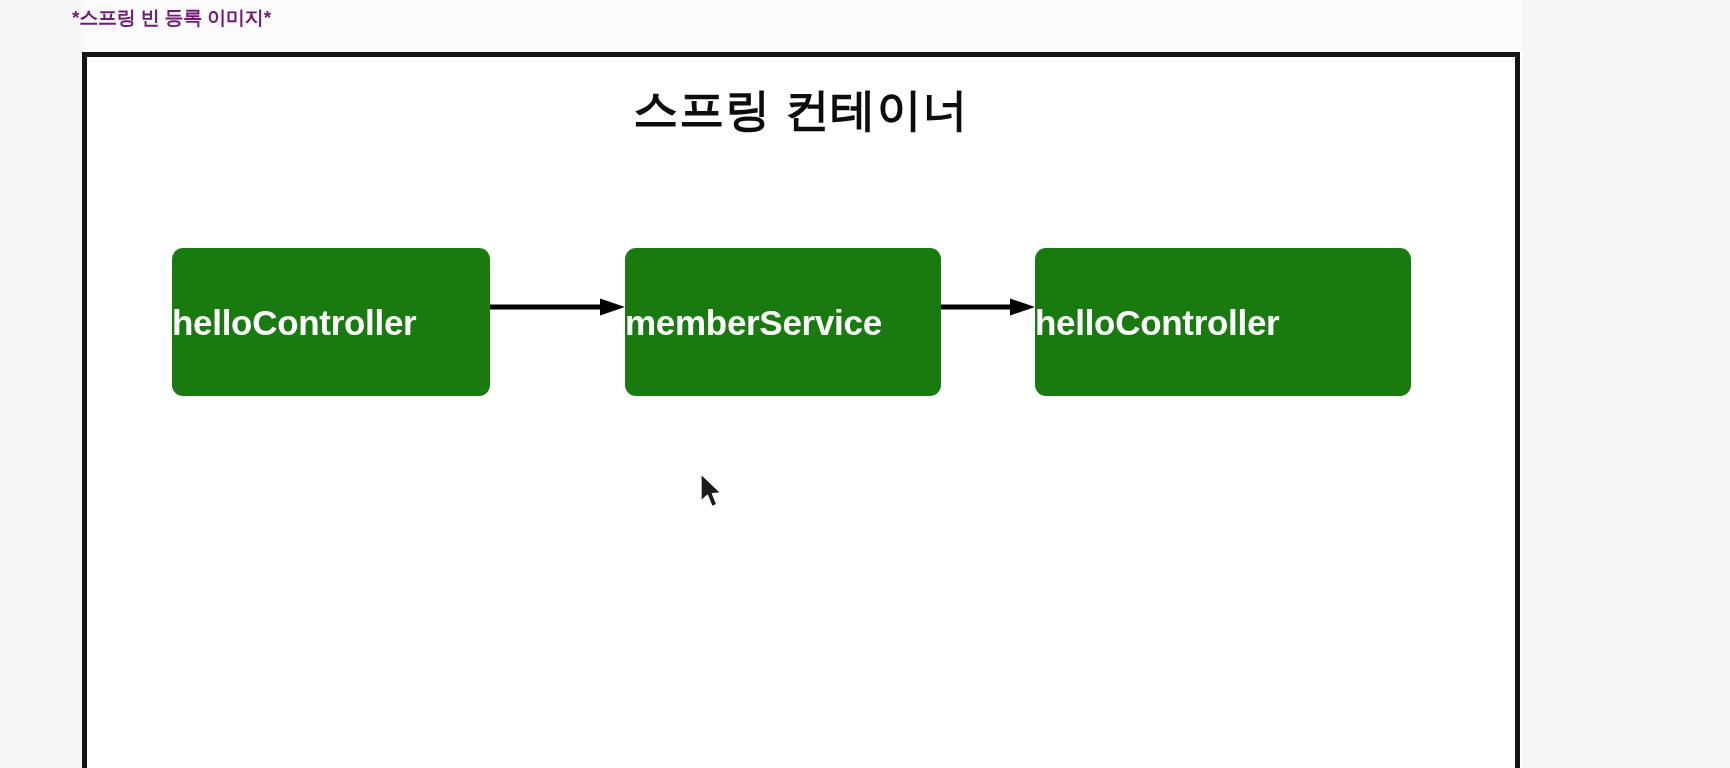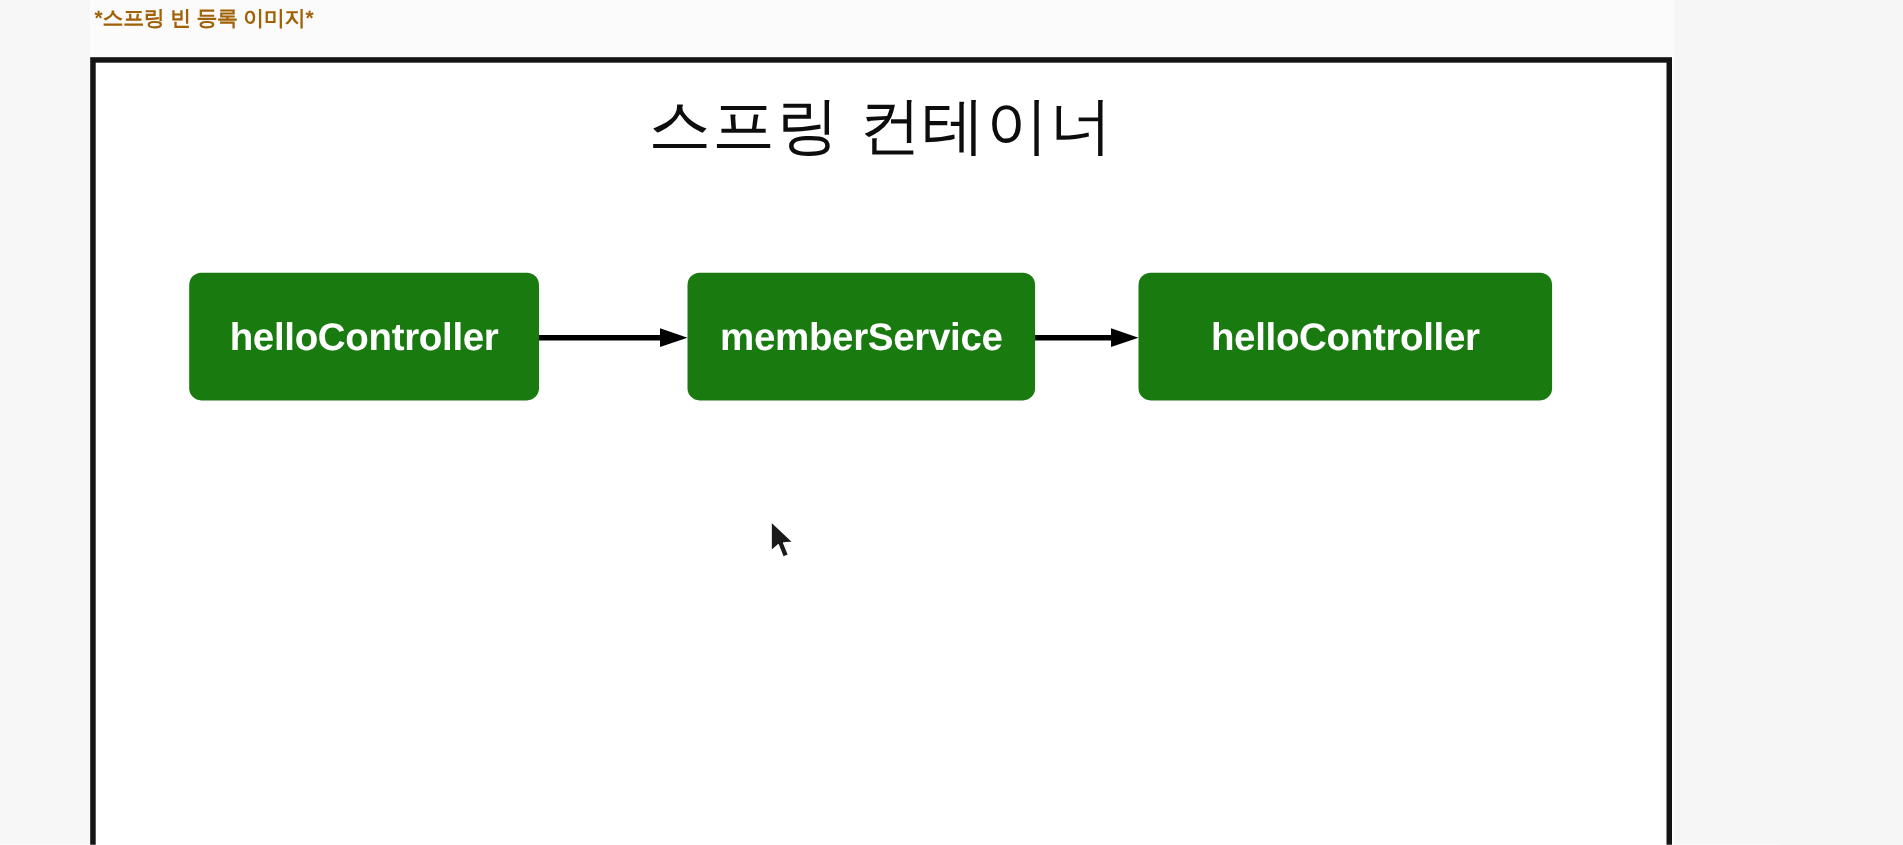--- a/index.html
+++ b/index.html
@@ -46,25 +46,25 @@
     left: 82px;
     top: 0;
     width: 1440px;
     height: 52px;
     background: #fbfbfb;
   }
 
   
   .caption {
     position: absolute;
-    left: 86px;
+    left: 72px;
     top: 8px;
     font-size: 19px;
     font-weight: bold;
-    color: #a16207;
+    color: #701a75;
     letter-spacing: -0.2px;
     white-space: nowrap;
     line-height: 1;
   }
 
   
   .container-box {
     position: absolute;
     left: 82px;
     top: 52px;
@@ -74,45 +74,44 @@
     background: #ffffff;
     border: 5px solid #141414;
   }
 
   .container-title {
     position: absolute;
     left: 0;
     top: 30px;
     width: 100%;
     text-align: center;
-    font-size: 57px;
-    font-weight: 400;
+    font-size: 45px;
+    font-weight: 700;
     color: #0d0d0d;
     letter-spacing: 1px;
     line-height: 1;
   }
 
   
   .bean-row {
     position: absolute;
     left: 0;
     top: 191px;          
     width: 100%;
     height: 116px;
   }
 
   .bean {
     position: absolute;
     top: 0;
-    height: 116px;
+    height: 148px;
     background: #197a10;
     border-radius: 11px;
     display: flex;
     align-items: center;
-    justify-content: center;
     box-sizing: border-box;
   }
 
   .bean-label {
     color: #ffffff;
     font-size: 35px;
     font-weight: bold;
     letter-spacing: -0.3px;
     white-space: nowrap;
     line-height: 1;

